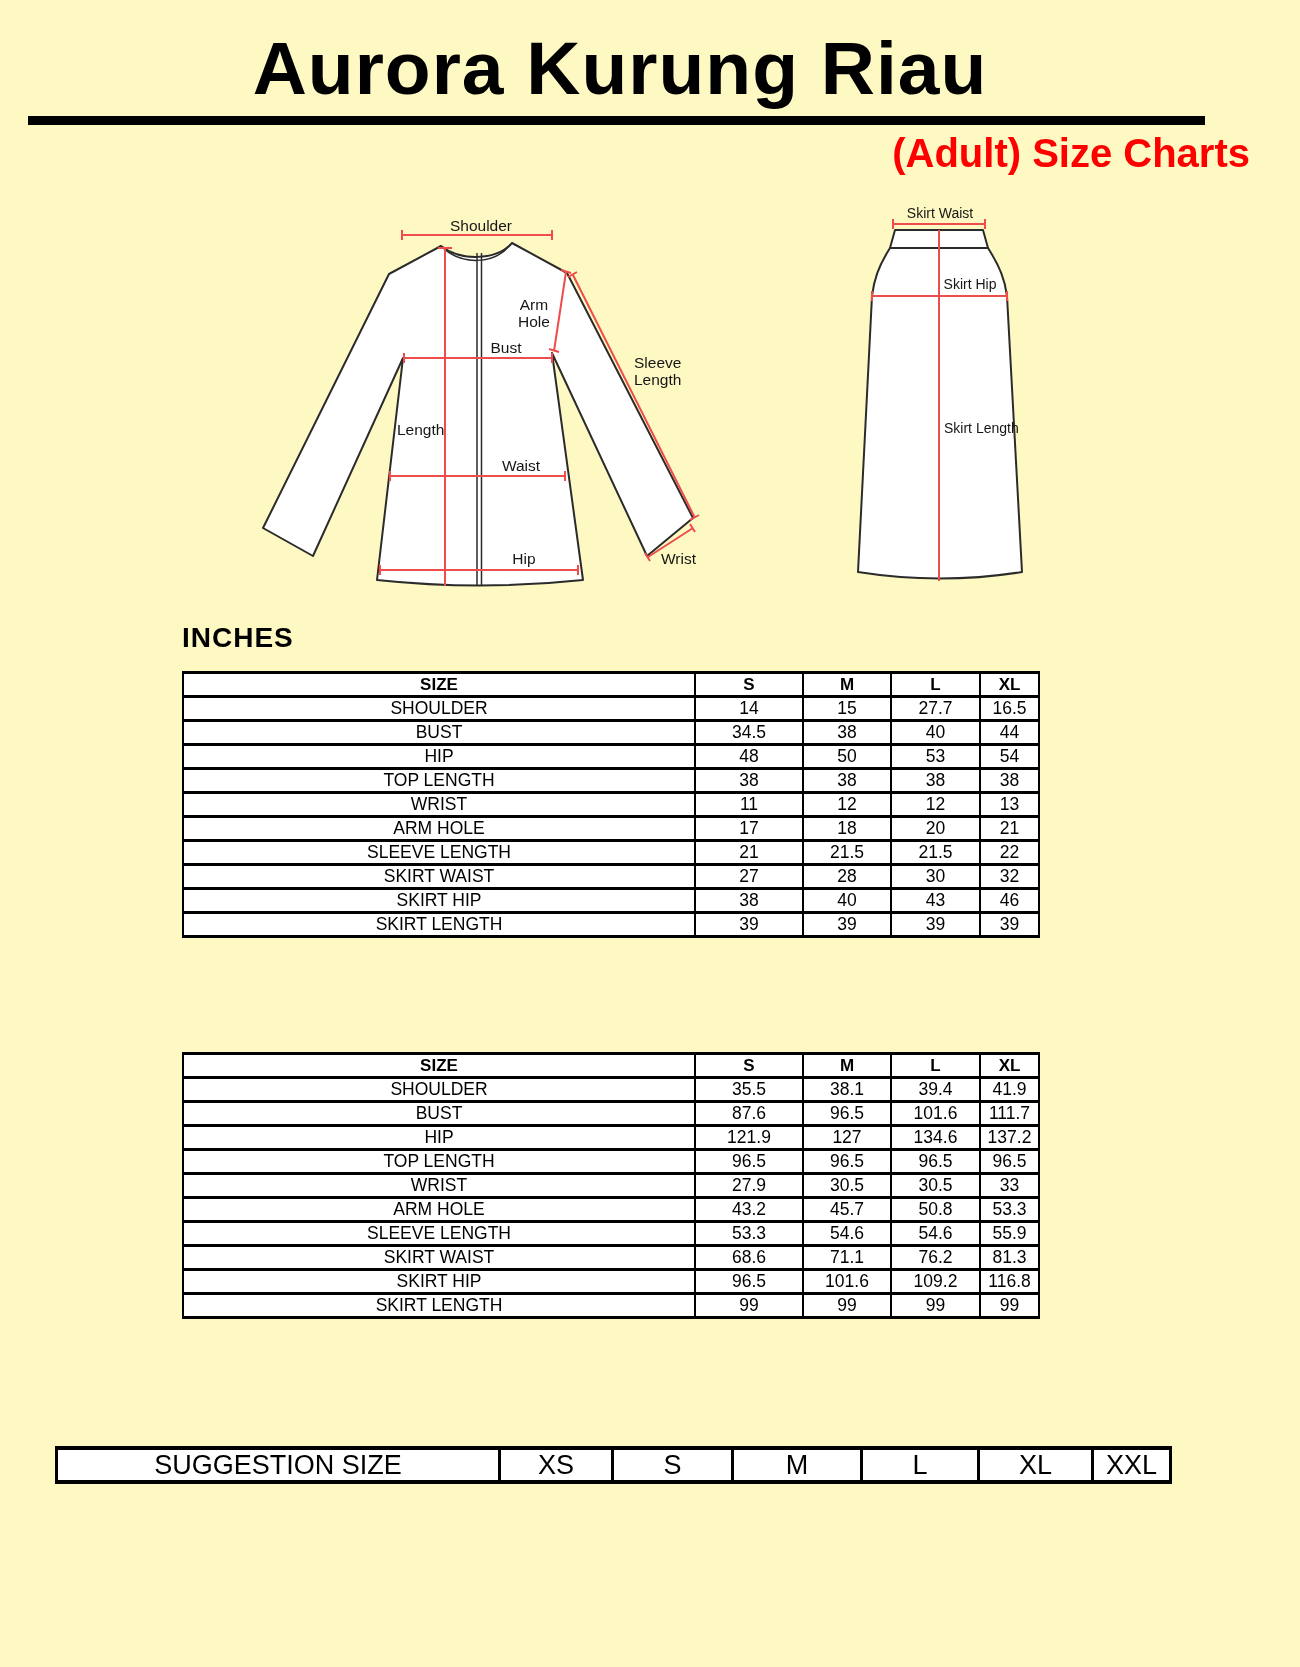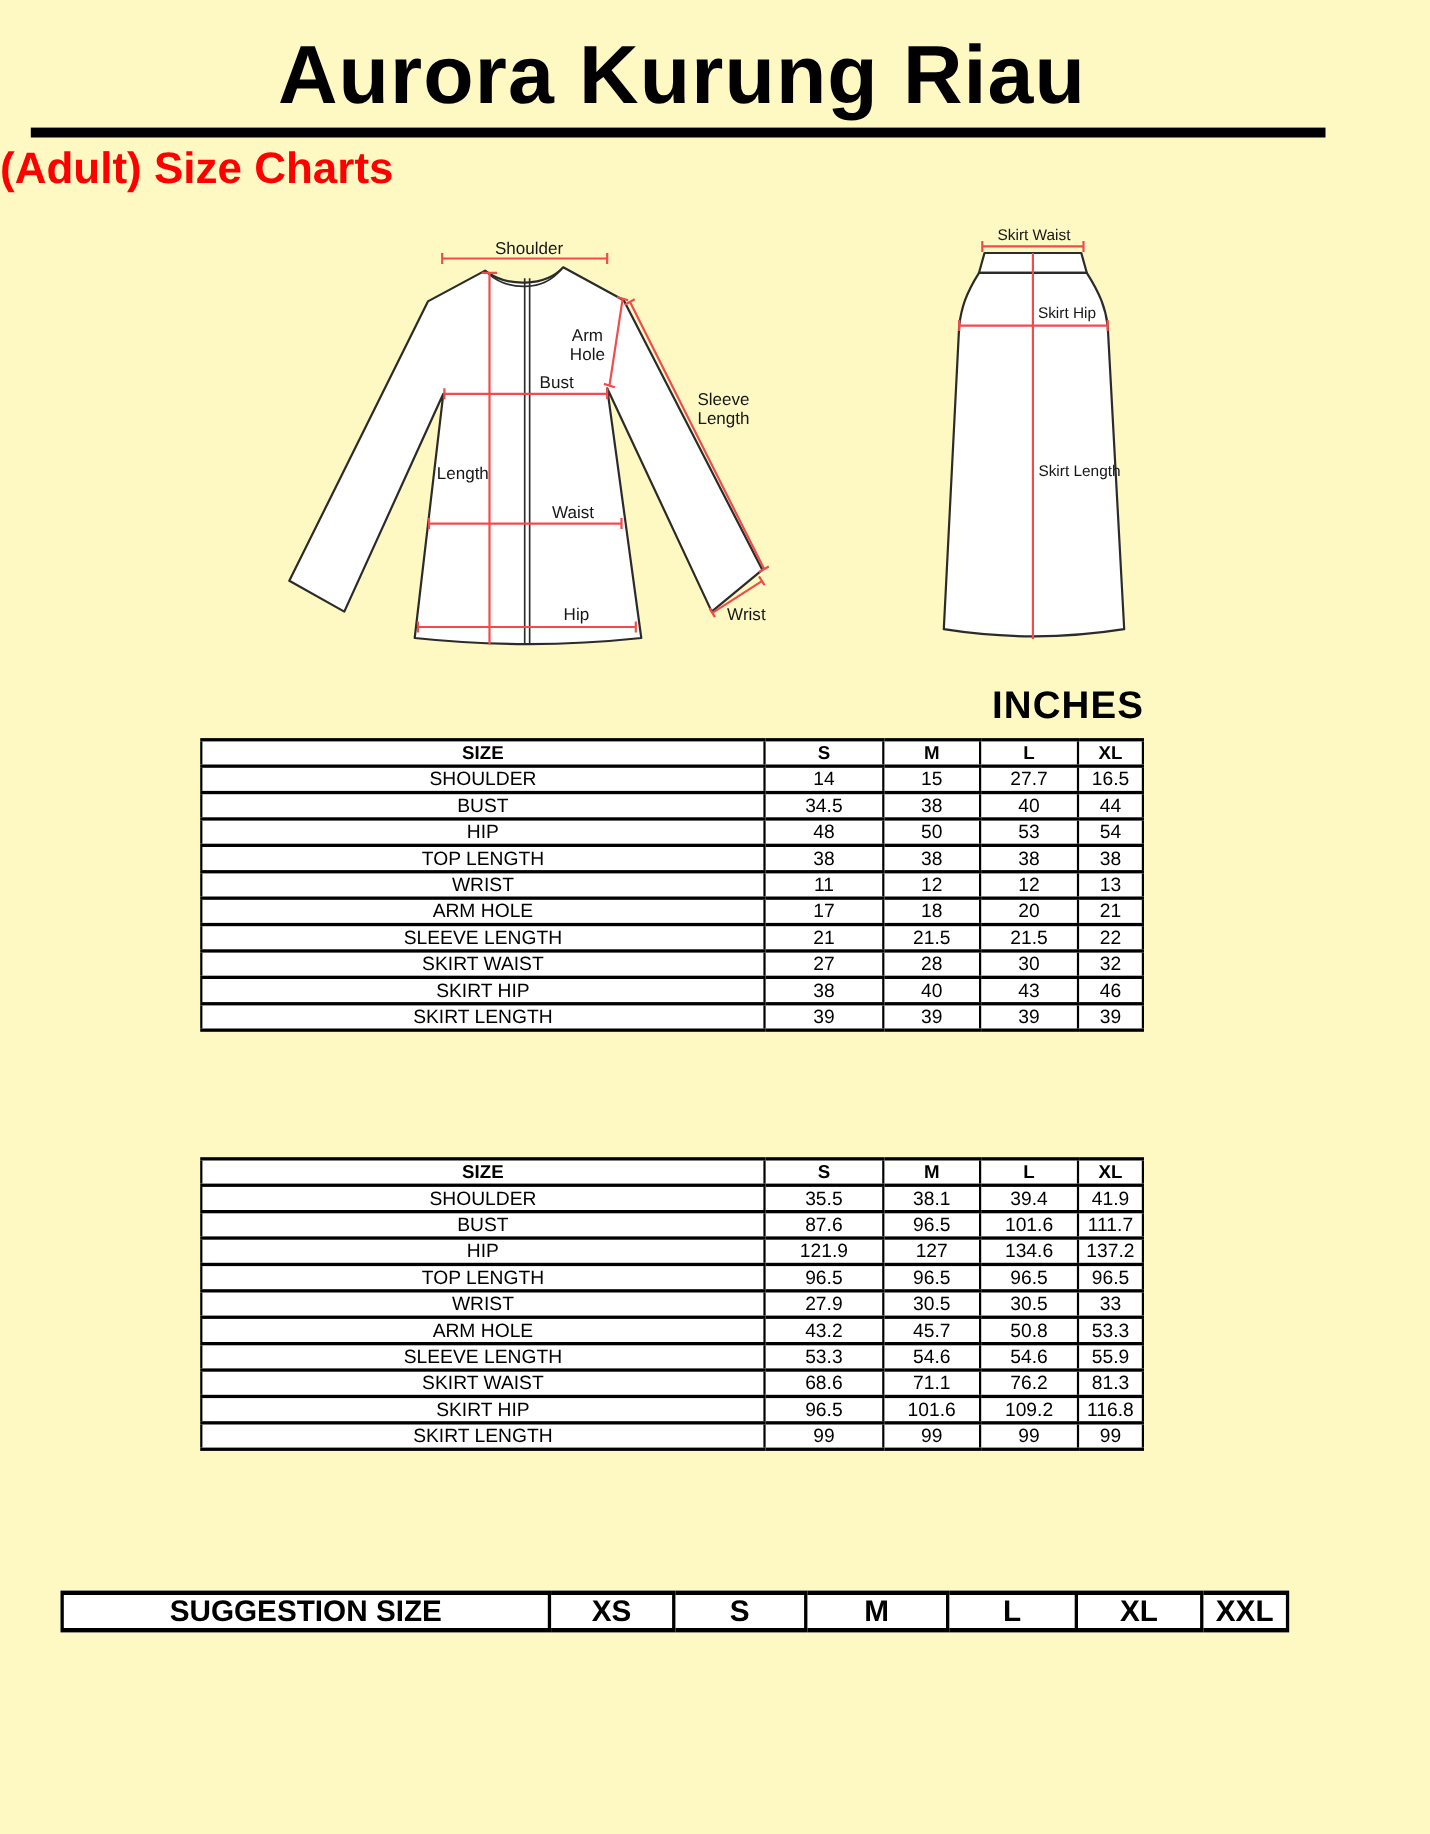--- a/index.html
+++ b/index.html
@@ -2,28 +2,28 @@
 <html><head>
 <meta charset="utf-8">
 <style>
   html,body{margin:0;padding:0;background:#fff;}
   .page{position:relative;width:1300px;height:1667px;background:#fef9c3;
         font-family:"Liberation Sans",sans-serif;color:#000;overflow:hidden;}
 
   .title{position:absolute;top:25px;left:0;width:1240px;text-align:center;
          font-size:75px;font-weight:bold;letter-spacing:1px;}
   .rule{position:absolute;top:116px;left:28px;width:1177px;height:9px;background:#000;}
-  .subtitle{position:absolute;top:131px;left:0;width:1250px;text-align:left;
+  .subtitle{position:absolute;top:131px;left:0;width:1250px;text-align:right;
             font-size:40px;font-weight:bold;color:#fe0000;}
 
   .diagram{position:absolute;top:185px;left:0;}
   .diagram text{font-family:"Liberation Sans",sans-serif;font-size:15.5px;fill:#161616;}
   .diagram text.skirt-label{font-size:14px;}
 
-  .section-heading{position:absolute;text-align:right;font-size:35px;
+  .section-heading{position:absolute;text-align:left;font-size:28px;
                    font-weight:bold;letter-spacing:1px;}
   .inches-heading{top:622px;left:182px;width:858px;}
   .cm-heading{top:1005px;left:182px;width:858px;}
   .suggestion-heading{top:1404px;left:55px;width:1117px;margin-top:36px;}
 
   table{background:#fff;border-collapse:collapse;table-layout:fixed;}
   .size-table{position:absolute;left:182px;width:858px;}
   .inches-table{top:671px;}
   .cm-table{top:1052px;}
   .size-table th,.size-table td{border:2px solid #000;border-top-width:3px;
@@ -32,21 +32,21 @@
   .size-table th{font-weight:bold;font-size:17px;}
   .size-table th:nth-child(1){width:506px;}
   .size-table th:nth-child(2){width:102px;}
   .size-table th:nth-child(3){width:82px;}
   .size-table th:nth-child(4){width:83px;}
 
   .suggestion-table{position:absolute;left:55px;top:1446px;width:1117px;}
   .suggestion-table th,.suggestion-table td{border:3px solid #000;border-top-width:4px;
       border-bottom-width:4px;height:30px;padding:0;text-align:center;
       font-size:26px;font-weight:normal;line-height:1;}
-  .suggestion-table th{font-weight:bold;font-size:27px;}
+  .suggestion-table th{font-weight:normal;font-size:27px;}
   .suggestion-table th:nth-child(1){width:440px;}
   .suggestion-table th:nth-child(2){width:110px;}
   .suggestion-table th:nth-child(3){width:117px;}
   .suggestion-table th:nth-child(4){width:126px;}
   .suggestion-table th:nth-child(5){width:114px;}
   .suggestion-table th:nth-child(6){width:111px;}
 </style>
 </head>
 <body>
 

